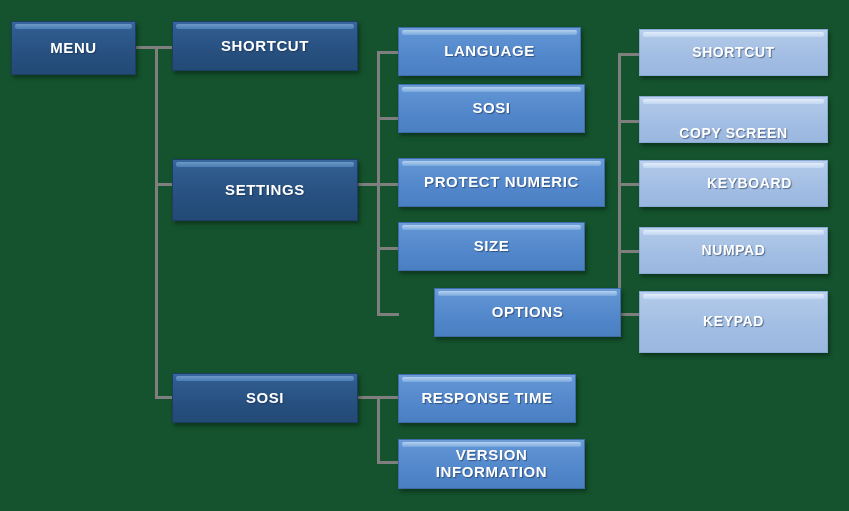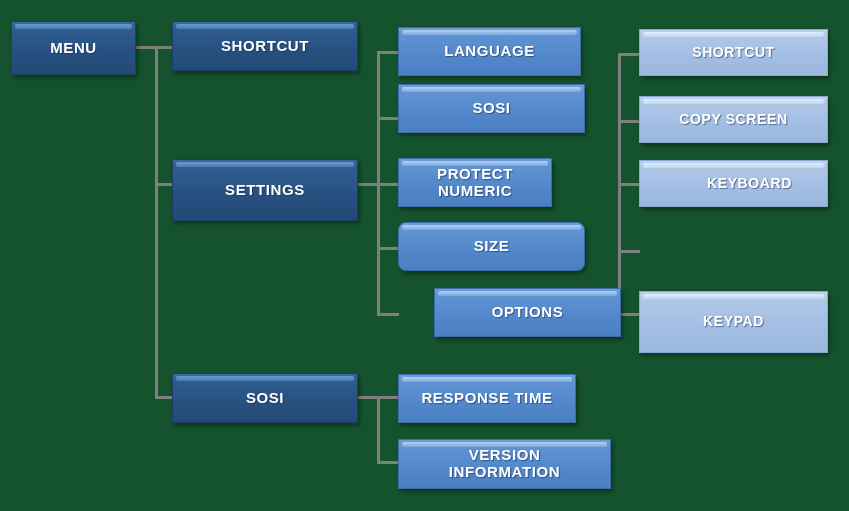--- a/index.html
+++ b/index.html
@@ -147,62 +147,66 @@
   <div class="node mid" style="left:398px; top:27px; width:183px; height:49px;">
     <span class="cap"></span>
     <span class="label">LANGUAGE</span>
   </div>
 
   <div class="node mid" style="left:398px; top:84px; width:187px; height:49px;">
     <span class="cap"></span>
     <span class="label">SOSI</span>
   </div>
 
-  <div class="node mid" style="left:398px; top:158px; width:154px; height:49px;">
+  <div class="node mid" style="left:398px; top:158px; width:207px; height:49px;">
     <span class="cap"></span>
     <span class="label">PROTECT NUMERIC</span>
   </div>
 
-  <div class="node mid" style="left:398px; top:222px; width:187px; height:49px;border-radius:8px;">
+  <div class="node mid" style="left:398px; top:222px; width:187px; height:49px;">
     <span class="cap"></span>
     <span class="label">SIZE</span>
   </div>
 
   <div class="node mid" style="left:398px; top:288px; width:187px; height:49px;margin-left:36px;">
     <span class="cap"></span>
     <span class="label">OPTIONS</span>
   </div>
 
   <div class="node light" style="left:639px; top:29px; width:189px; height:47px;">
     <span class="cap"></span>
     <span class="label">SHORTCUT</span>
   </div>
 
-  <div class="node light" style="left:639px; top:96px; width:189px; height:47px;">
+  <div class="node light" style="left:639px; top:96px; width:189px; height:47px;align-items:flex-end;">
     <span class="cap"></span>
     <span class="label">COPY SCREEN</span>
   </div>
 
   <div class="node light" style="left:639px; top:160px; width:189px; height:47px;padding-left:32px;">
     <span class="cap"></span>
     <span class="label">KEYBOARD</span>
   </div>
 
+  <div class="node light" style="left:639px; top:227px; width:189px; height:47px;">
+    <span class="cap"></span>
+    <span class="label">NUMPAD</span>
+  </div>
 
   <div class="node light" style="left:639px; top:291px; width:189px; height:62px;">
     <span class="cap"></span>
     <span class="label">KEYPAD</span>
   </div>
 
   <div class="node mid" style="left:398px; top:374px; width:178px; height:49px;">
     <span class="cap"></span>
     <span class="label">RESPONSE TIME</span>
   </div>
 
-  <div class="node mid" style="left:398px; top:439px; width:213px; height:50px;">
+  <div class="node mid" style="left:398px; top:439px; width:187px; height:50px;">
     <span class="cap"></span>
     <span class="label">
       <span>VERSION</span><br>
       <span>INFORMATION</span>
     </span>
   </div>
 
 </div>
 
 </body></html>

